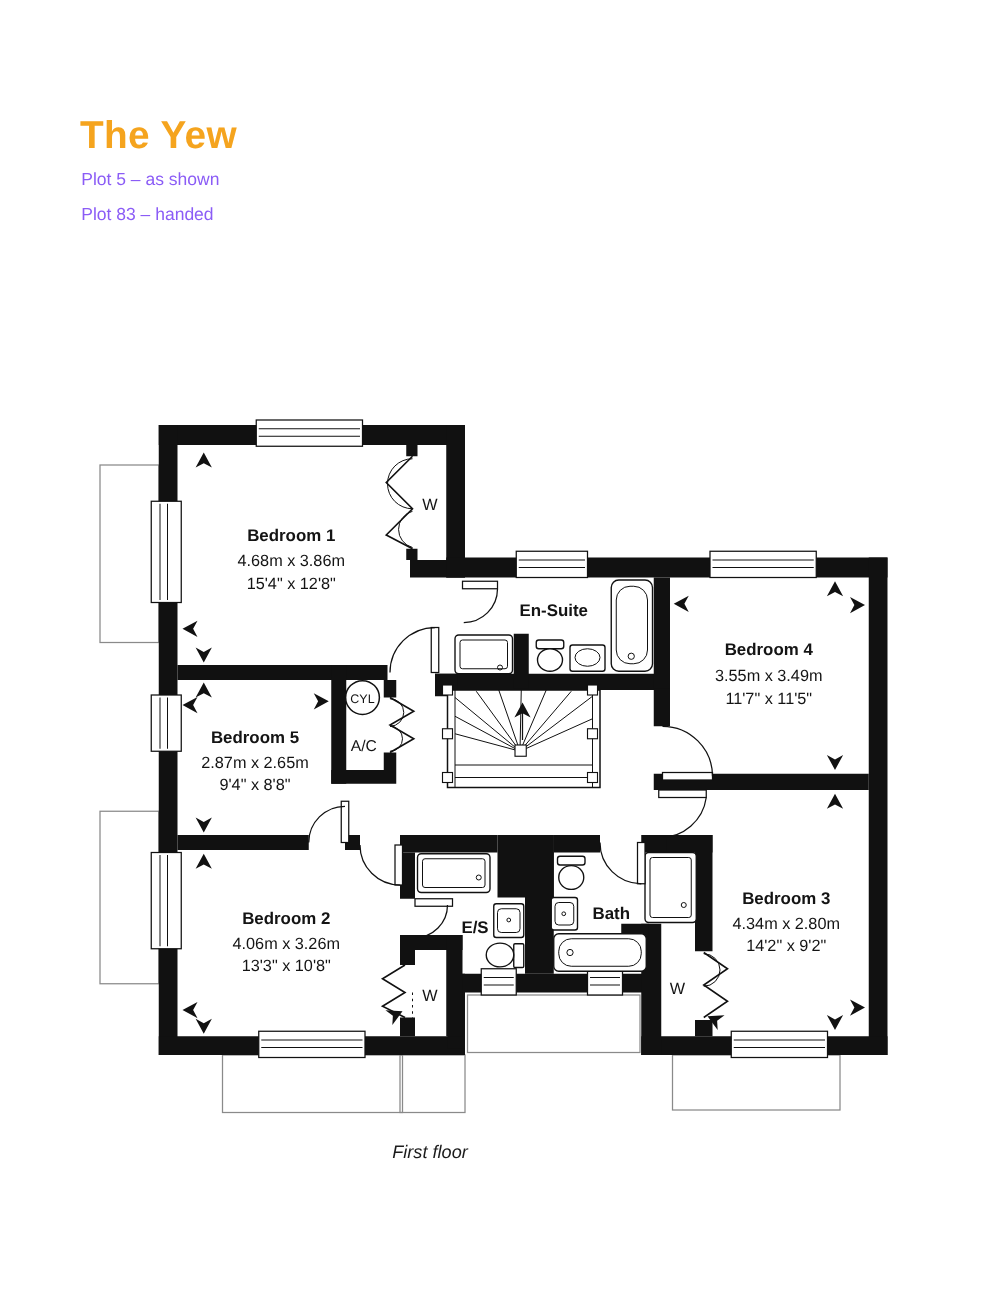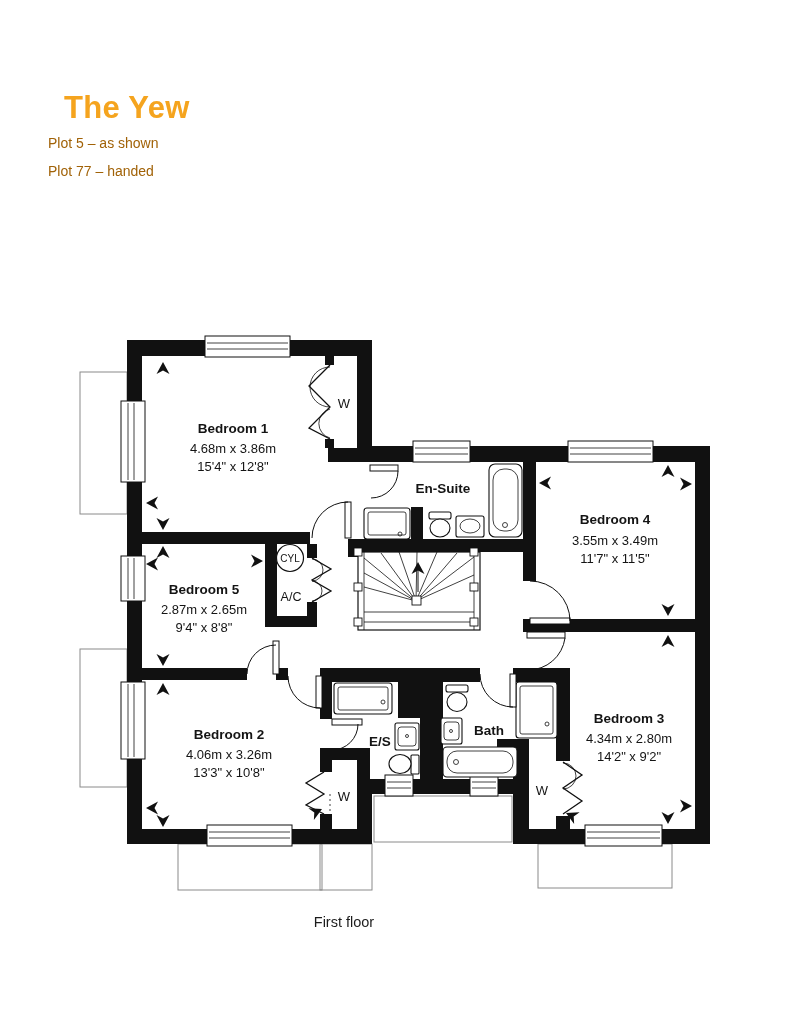--- a/index.html
+++ b/index.html
@@ -1,24 +1,24 @@
 <!DOCTYPE html>
 <html><head>
 <meta charset="utf-8">
 <style>
   html,body{margin:0;padding:0;background:#ffffff;}
   #page{position:relative;width:800px;height:1036px;background:#fff;overflow:hidden;
         font-family:"Liberation Sans",sans-serif;margin-top:24px;}
   #title{position:absolute;left:64px;top:66px;font-size:31px;font-weight:700;
          letter-spacing:.3px;color:#F5A41E;}
-  .plot-line{position:absolute;left:48px;font-size:14px;color:#a16207;}
+  .plot-line{position:absolute;left:65px;font-size:14px;color:#8b5cf6;}
   #plot1{top:111px;}
   #plot2{top:139px;}
   #floor-caption{position:absolute;left:0;top:890px;width:688px;text-align:center;
-                 font-size:14.5px;color:#1c1c1c;}
+                 font-size:14.5px;color:#1c1c1c;font-style:italic;}
   svg{position:absolute;left:0;top:0;}
   .wall{fill:#111;}
   .ext{fill:none;stroke:#8a8a8a;stroke-width:1;}
   .winr{fill:#fff;stroke:#111;stroke-width:1;}
   .winl{stroke:#111;stroke-width:.8;}
   .fix{fill:#fff;stroke:#111;stroke-width:1.1;}
   .fixi{fill:none;stroke:#111;stroke-width:.8;}
   .door-leaf{fill:#fff;stroke:#111;stroke-width:1;}
   .arc{fill:none;stroke:#111;stroke-width:1;}
   .bifold{fill:none;stroke:#111;stroke-width:1.3;}
@@ -28,21 +28,21 @@
   .rsmall{font:12.5px "Liberation Sans",sans-serif;fill:#141414;text-anchor:middle;}
   .rcyl{font:10px "Liberation Sans",sans-serif;fill:#141414;text-anchor:middle;}
 </style>
 </head>
 <body>
 
 <div id="page">
 
   <div id="title">The Yew</div>
   <div id="plot1" class="plot-line">Plot 5 – as shown</div>
-  <div id="plot2" class="plot-line">Plot 77 – handed</div>
+  <div id="plot2" class="plot-line">Plot 83 – handed</div>
 
   <svg width="800" height="1036" viewBox="0 0 800 1036">
     <defs>
       <path id="arw" d="M0,0 L-12,-6.5 L-8.5,0 L-12,6.5 Z" fill="#111"></path>
     </defs>
 
     <g>
       <rect class="ext" x="80" y="348" width="47" height="142"></rect>
       <rect class="ext" x="80" y="625" width="47" height="138"></rect>
       <rect class="ext" x="178" y="820" width="144" height="46"></rect>

